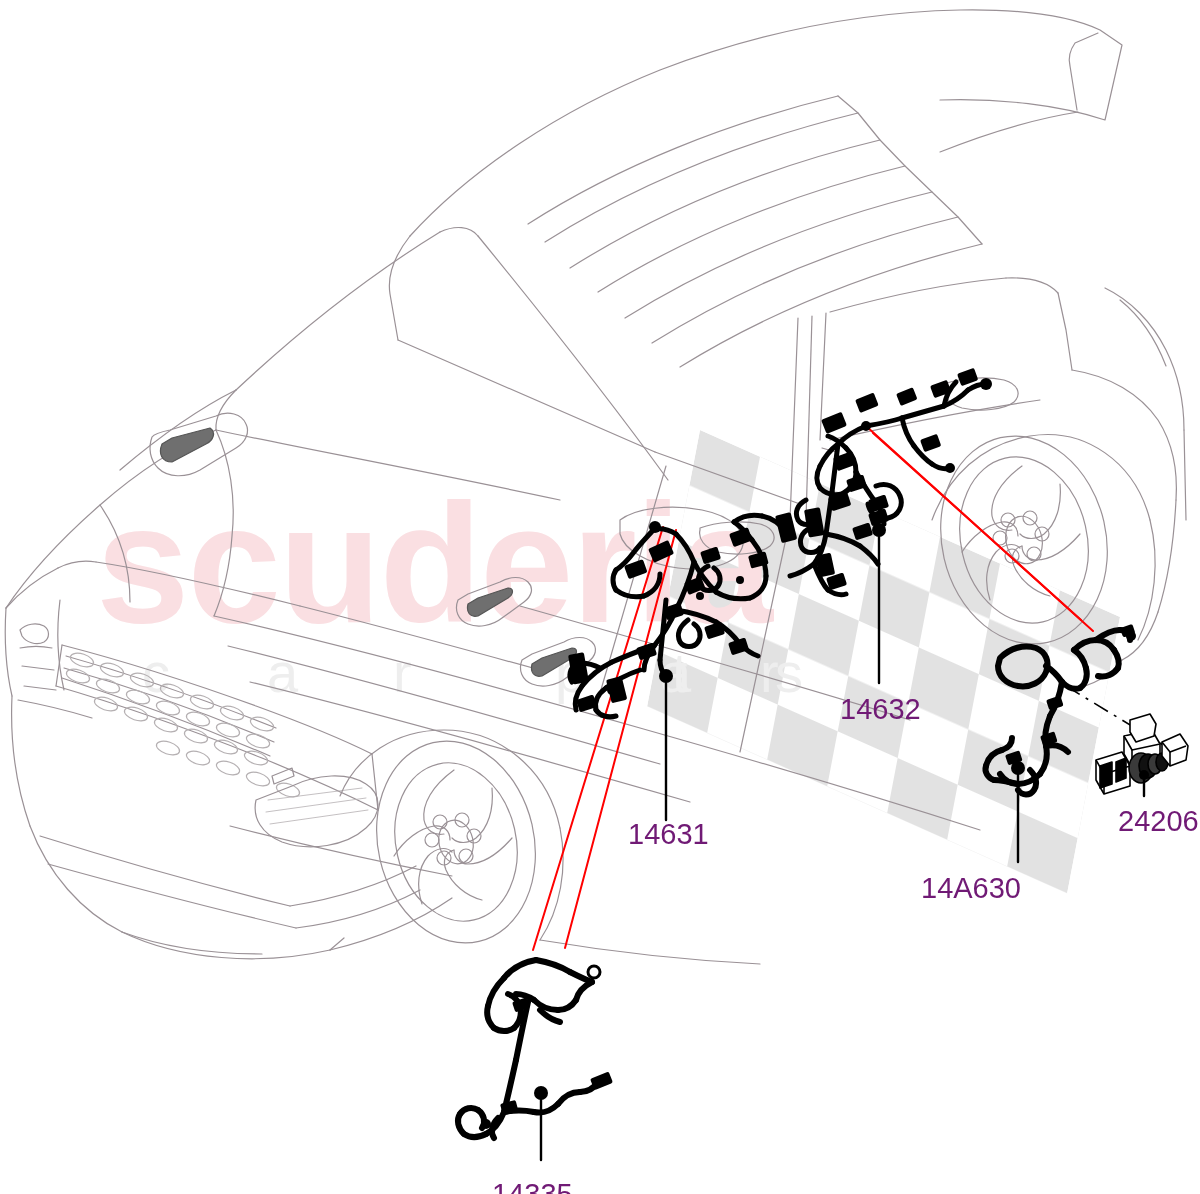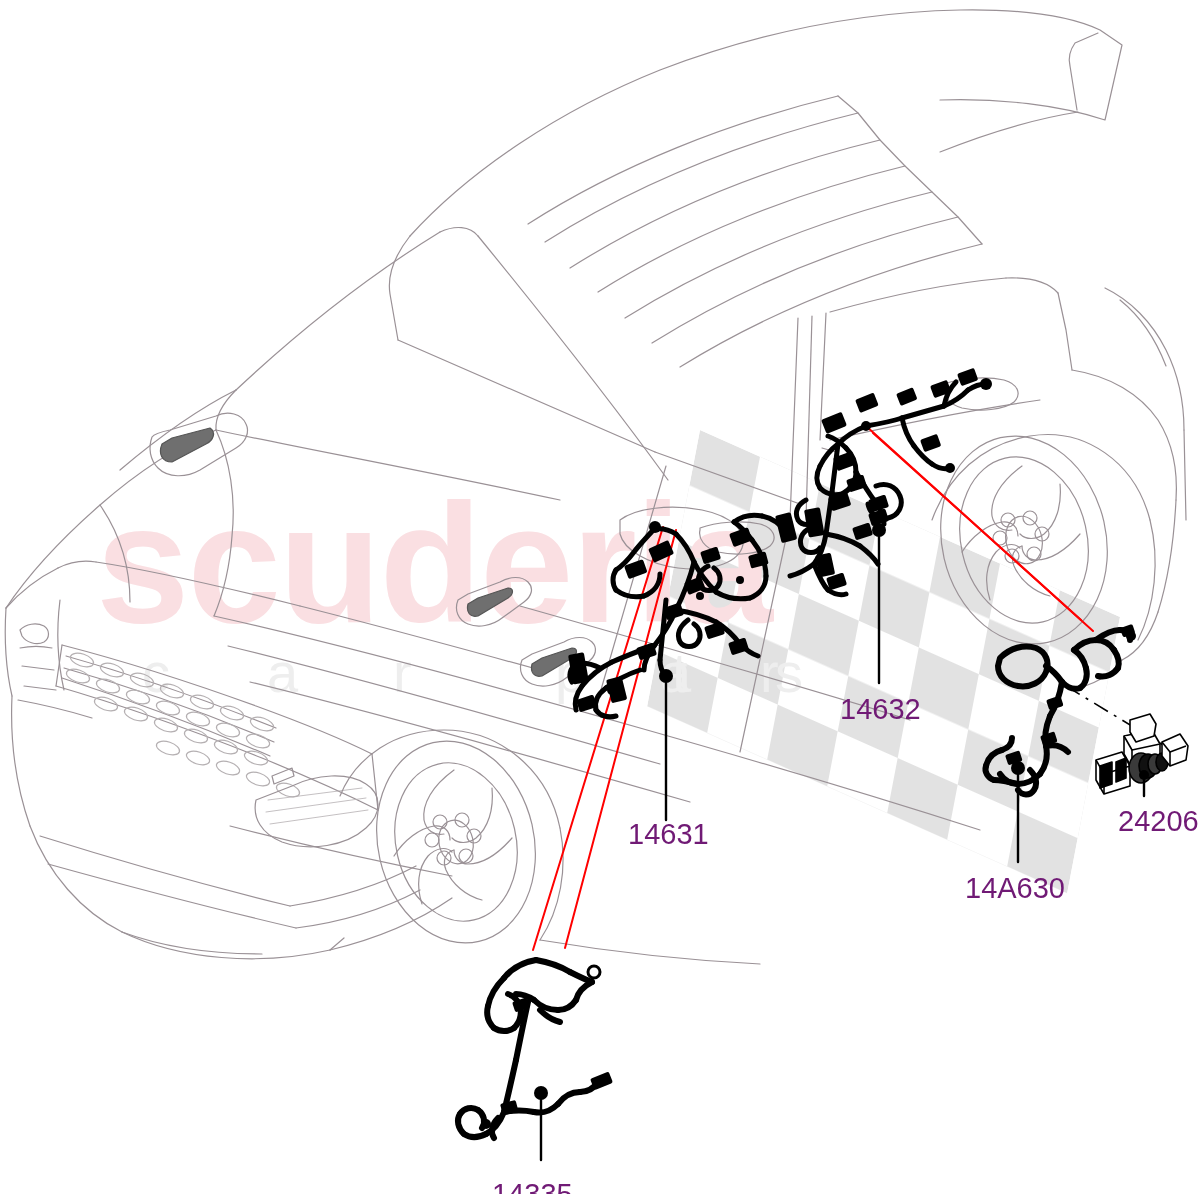--- a/index.html
+++ b/index.html
@@ -525,17 +525,17 @@
       <line x1="666" y1="675" x2="666" y2="820"></line>
       <line x1="879" y1="530" x2="879" y2="683"></line>
       <line x1="1018" y1="768" x2="1018" y2="862"></line>
       <line x1="1144" y1="775" x2="1144" y2="796"></line>
       <line x1="541" y1="1093" x2="541" y2="1160"></line>
     </g>
   </svg>
 
   <div class="callout" style="left:628px; top:818px;">14631</div>
   <div class="callout" style="left:840px; top:693px;">14632</div>
-  <div class="callout" style="left:965px; top:872px;">14A630</div>
+  <div class="callout" style="left:921px; top:872px;">14A630</div>
   <div class="callout" style="left:1118px; top:805px;">24206</div>
   <div class="callout" style="left:492px; top:1178px;">14335</div>
 
 </div>
 
 </body></html>

